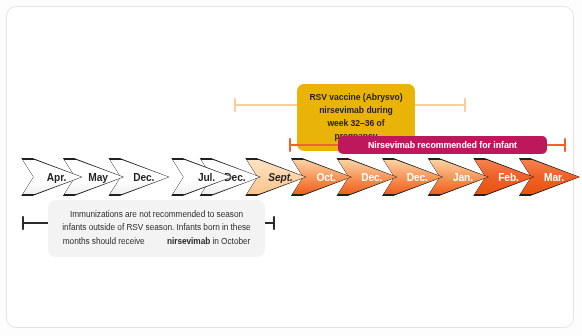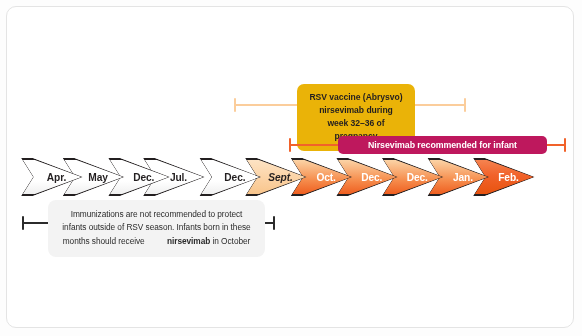--- a/index.html
+++ b/index.html
@@ -232,21 +232,21 @@
           </div>
         </div>
         <div class="chev-wrap" style="left: 91.2px; z-index: 38;">
           <div class="shadow"></div>
           <div class="chev">
             <div class="outline"></div>
             <div class="fill fill-white"></div>
             <span class="lbl lbl-dark">Dec.</span>
           </div>
         </div>
-        <div class="chev-wrap" style="left: 126px; z-index: 37;">
+        <div class="chev-wrap" style="left: 154px; z-index: 37;">
           <div class="shadow"></div>
           <div class="chev">
             <div class="outline"></div>
             <div class="fill fill-white"></div>
             <span class="lbl lbl-dark">Jul.</span>
           </div>
         </div>
         <div class="chev-wrap" style="left: 182.4px; z-index: 36;">
           <div class="shadow"></div>
           <div class="chev">
@@ -294,30 +294,38 @@
             <div class="fill fill-mid"></div>
             <span class="lbl lbl-light">Jan.</span>
           </div>
         </div>
         <div class="chev-wrap" style="left: 456px; z-index: 30; text-decoration: underline;">
           <div class="shadow"></div>
           <div class="chev">
             <div class="outline"></div>
             <div class="fill fill-strong"></div>
             <span class="lbl lbl-light">Feb.</span>
+          </div>
+        </div>
+        <div class="chev-wrap" style="left: 501.6px; z-index: 29;">
+          <div class="shadow"></div>
+          <div class="chev">
+            <div class="outline"></div>
+            <div class="fill fill-strong"></div>
+            <span class="lbl lbl-light">Mar.</span>
           </div>
         </div>
       </div>
 
     <div class="bracket bracket-season" style="left:22px; top:216px; width:253px;">
       <div class="cap left"></div>
       <div class="bar"></div>
       <div class="cap right"></div>
     </div>
 
     <div class="callout callout-season">
-      <span class="line">Immunizations are not recommended to protect</span>
+      <span class="line">Immunizations are not recommended to season</span>
       <span class="line">infants outside of RSV season. Infants born in these</span>
       <span class="line"><span>months should receive </span><b>nirsevimab</b><span> in October</span></span>
     </div>
 
   </div>
 </div>
 
 </body></html>

